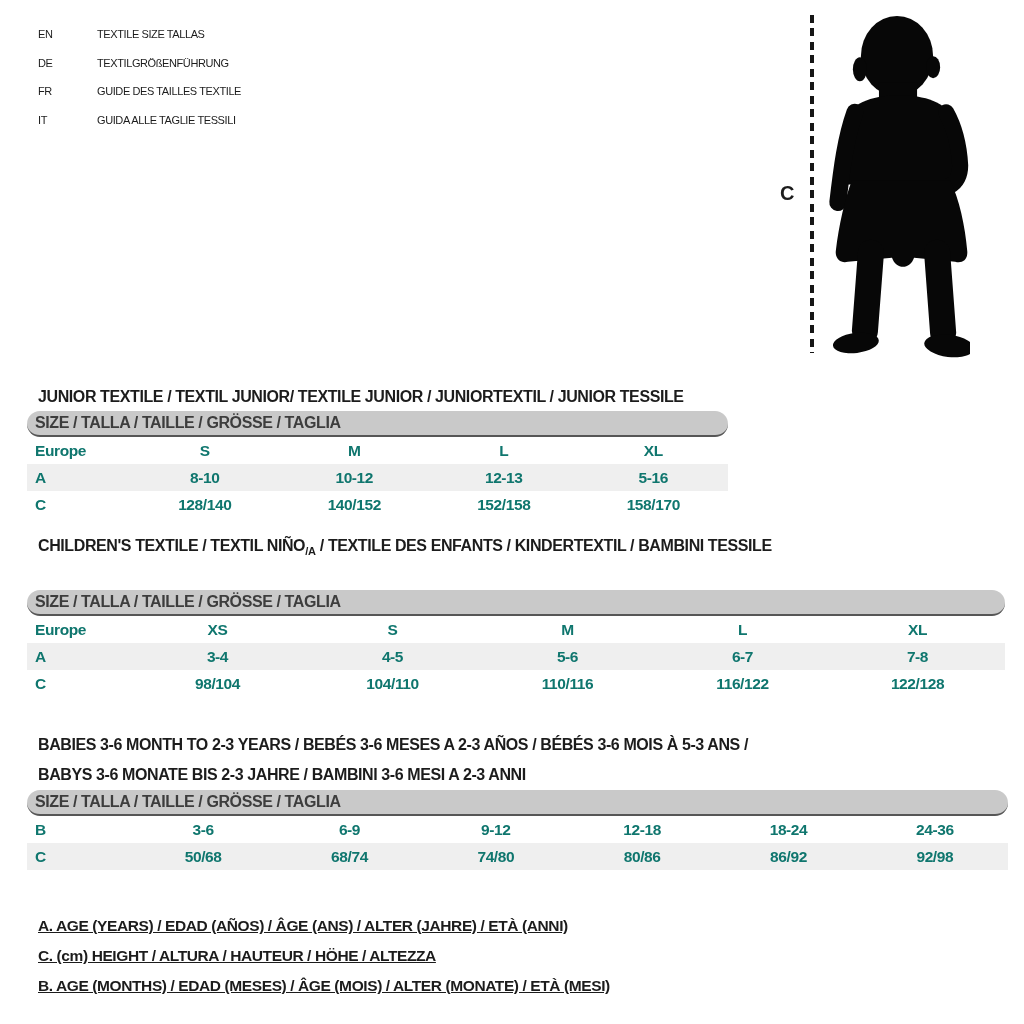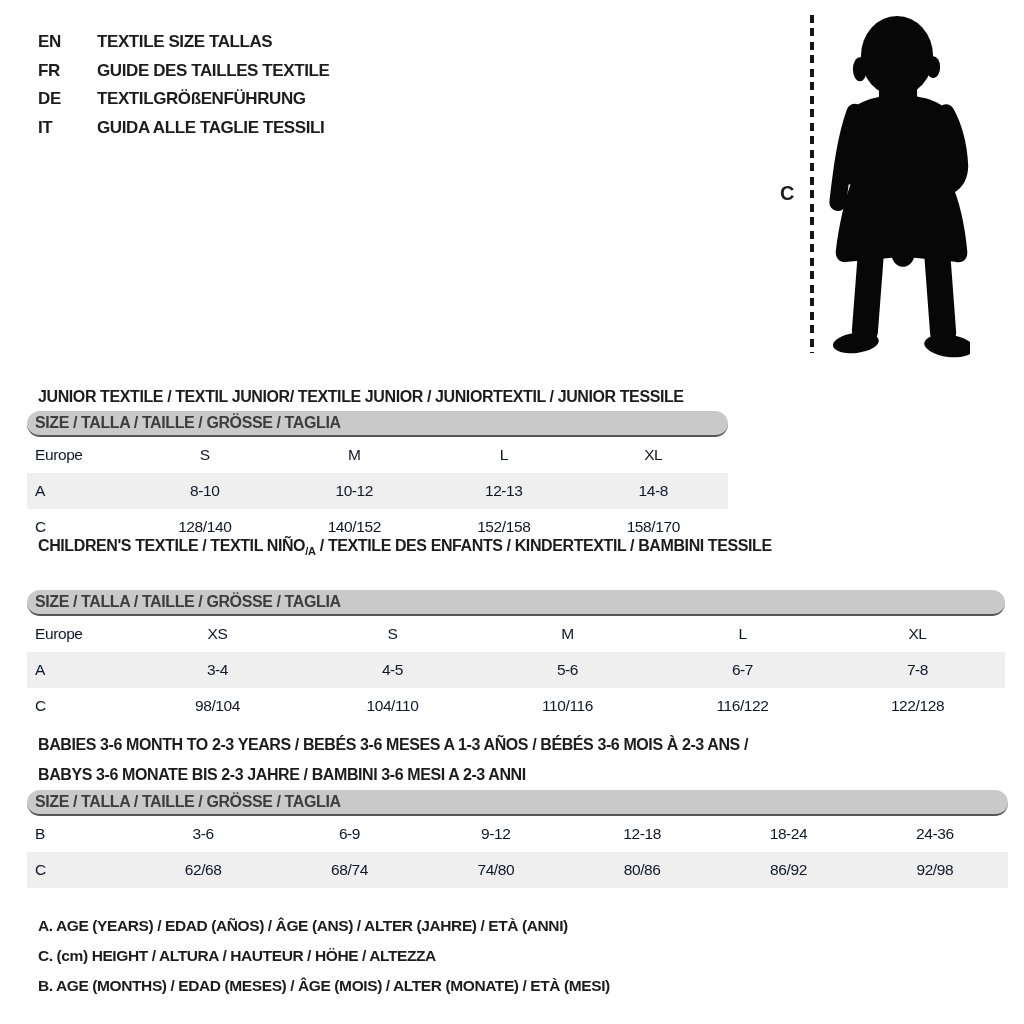--- a/index.html
+++ b/index.html
@@ -2,68 +2,68 @@
 <html><head>
 <meta charset="utf-8">
 <style>
   html,body { margin:0; padding:0; background:#ffffff; }
   .page {
     position:relative; width:1024px; height:1024px; background:#ffffff;
     font-family:"Liberation Sans", sans-serif; color:#1c1c1c; overflow:hidden;
   }
   
   .lang-list { position:absolute; left:38px; top:28px; }
-  .lang-row { display:flex; height:28.5px; align-items:center;
-              font-size:17px; font-weight:bold; letter-spacing:-0.4px; }
+  .lang-row { display:flex; height:28.5px; 
+              font-size:11px; font-weight:normal; letter-spacing:-0.4px; }
   .lang-code { width:59px; }
   
   .dotted-line { position:absolute; left:810px; top:15px; width:4px; height:338px;
     background:repeating-linear-gradient(to bottom,#161616 0 8px,transparent 8px 13.5px); }
   .c-label { position:absolute; left:780px; top:182px; font-size:20px; font-weight:bold; }
   .toddler { position:absolute; left:818px; top:12px; width:152px; height:346px; }
   
   .sec-title { position:absolute; left:38px; font-size:16px; font-weight:bold;
                letter-spacing:-0.4px; white-space:pre-line; line-height:30px;margin-top:12px; }
   .t1 { top:370px; } .t2 { top:519px; } .t3 { top:718px; }
   .sub { font-size:11px; vertical-align:-4px; letter-spacing:-0.2px; }
   
   .tbl  { position:absolute; left:27px; }
   .tbl1 { top:411px; width:701px; }
   .tbl2 { top:590px; width:978px; }
   .tbl3 { top:790px; width:981px; }
   .tbl-header { height:24px; background:#c9c9c9; border-bottom:2px solid #565656;
     font-size:16px; font-weight:bold; color:#3d3d3d; padding-left:8px;
     display:flex; align-items:center; letter-spacing:-0.4px;border-radius:13px; }
-  .tbl-row { display:grid; height:36px; align-items:center;
-             font-size:15.5px; font-weight:normal; letter-spacing:-0.4px; color:#0f172a; }
+  .tbl-row { display:grid; height:27px; align-items:center;
+             font-size:15.5px; font-weight:bold; letter-spacing:-0.4px; color:#0f766e; }
   .tbl-row.alt { background:#efefef; }
   .cell.label { padding-left:8px; text-align:left; }
   .cell.val   { text-align:center; }
   
-  .footnotes { position:absolute; left:38px; top:911px; }
+  .footnotes { position:absolute; left:38px; top:911px;text-decoration:underline; }
   .fn-line { height:30px; display:flex; align-items:center;
              font-size:15.5px; font-weight:bold; letter-spacing:-0.4px; }
 </style>
 </head>
 <body>
 
 <div class="page">
 
   <div class="lang-list">
       <div class="lang-row">
         <span class="lang-code">EN</span>
         <span class="lang-title">TEXTILE SIZE TALLAS</span>
       </div>
       <div class="lang-row">
+        <span class="lang-code">DE</span>
+        <span class="lang-title">TEXTILGRÖßENFÜHRUNG</span>
+      </div>
+      <div class="lang-row">
         <span class="lang-code">FR</span>
         <span class="lang-title">GUIDE DES TAILLES TEXTILE</span>
-      </div>
-      <div class="lang-row">
-        <span class="lang-code">DE</span>
-        <span class="lang-title">TEXTILGRÖßENFÜHRUNG</span>
       </div>
       <div class="lang-row">
         <span class="lang-code">IT</span>
         <span class="lang-title">GUIDA ALLE TAGLIE TESSILI</span>
       </div>
     </div>
 
   <div class="dotted-line"></div>
   <div class="c-label">C</div>
 
@@ -92,21 +92,21 @@
         <div class="cell val">S</div>
         <div class="cell val">M</div>
         <div class="cell val">L</div>
         <div class="cell val">XL</div>
       </div>
       <div class="tbl-row alt" style="grid-template-columns: 103px repeat(4, 1fr);">
         <div class="cell label">A</div>
         <div class="cell val">8-10</div>
         <div class="cell val">10-12</div>
         <div class="cell val">12-13</div>
-        <div class="cell val">14-8</div>
+        <div class="cell val">5-16</div>
       </div>
       <div class="tbl-row" style="grid-template-columns: 103px repeat(4, 1fr);">
         <div class="cell label">C</div>
         <div class="cell val">128/140</div>
         <div class="cell val">140/152</div>
         <div class="cell val">152/158</div>
         <div class="cell val">158/170</div>
       </div>
     </div>
 
@@ -132,36 +132,36 @@
       <div class="tbl-row" style="grid-template-columns: 103px repeat(5, 1fr);">
         <div class="cell label">C</div>
         <div class="cell val">98/104</div>
         <div class="cell val">104/110</div>
         <div class="cell val">110/116</div>
         <div class="cell val">116/122</div>
         <div class="cell val">122/128</div>
       </div>
     </div>
 
-  <div class="sec-title t3">BABIES 3-6 MONTH TO 2-3 YEARS / BEBÉS 3-6 MESES A 1-3 AÑOS / BÉBÉS 3-6 MOIS À 2-3 ANS /
+  <div class="sec-title t3">BABIES 3-6 MONTH TO 2-3 YEARS / BEBÉS 3-6 MESES A 2-3 AÑOS / BÉBÉS 3-6 MOIS À 5-3 ANS /
 BABYS 3-6 MONATE BIS 2-3 JAHRE / BAMBINI 3-6 MESI A 2-3 ANNI</div>
   <div class="tbl tbl3">
       <div class="tbl-header">SIZE / TALLA / TAILLE / GRÖSSE / TAGLIA</div>
       <div class="tbl-row" style="grid-template-columns: 103px repeat(6, 1fr);">
         <div class="cell label">B</div>
         <div class="cell val">3-6</div>
         <div class="cell val">6-9</div>
         <div class="cell val">9-12</div>
         <div class="cell val">12-18</div>
         <div class="cell val">18-24</div>
         <div class="cell val">24-36</div>
       </div>
       <div class="tbl-row alt" style="grid-template-columns: 103px repeat(6, 1fr);">
         <div class="cell label">C</div>
-        <div class="cell val">62/68</div>
+        <div class="cell val">50/68</div>
         <div class="cell val">68/74</div>
         <div class="cell val">74/80</div>
         <div class="cell val">80/86</div>
         <div class="cell val">86/92</div>
         <div class="cell val">92/98</div>
       </div>
     </div>
 
   <div class="footnotes">
       <div class="fn-line">A. AGE (YEARS) / EDAD (AÑOS) / ÂGE (ANS) / ALTER (JAHRE) / ETÀ (ANNI)</div>

